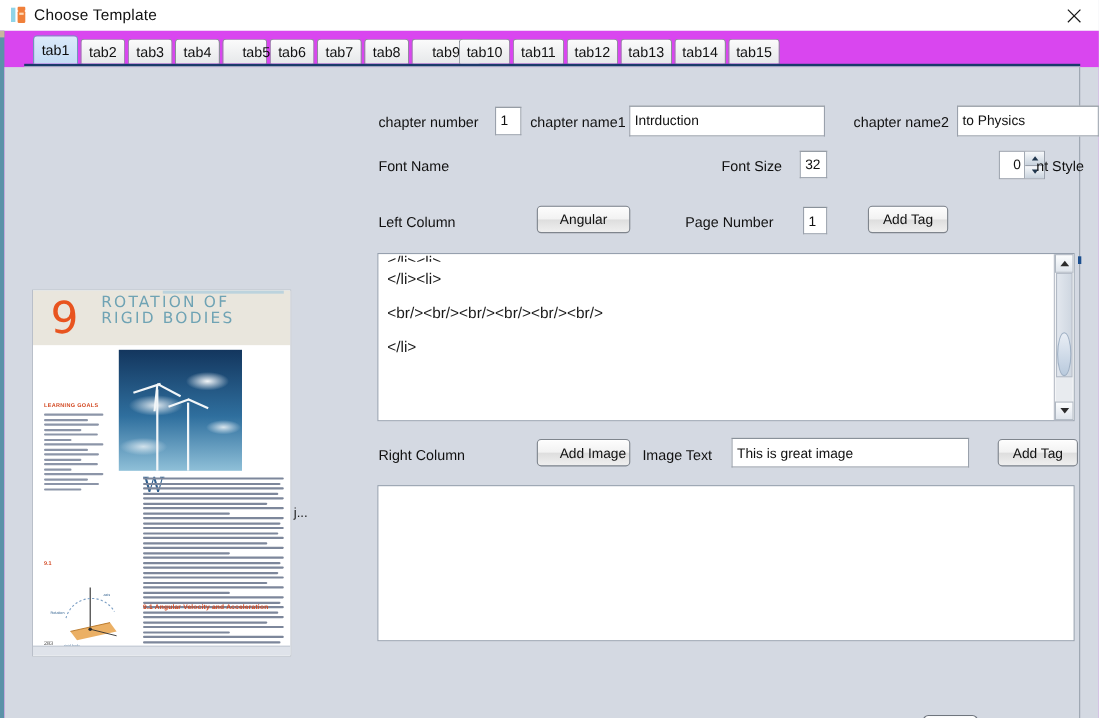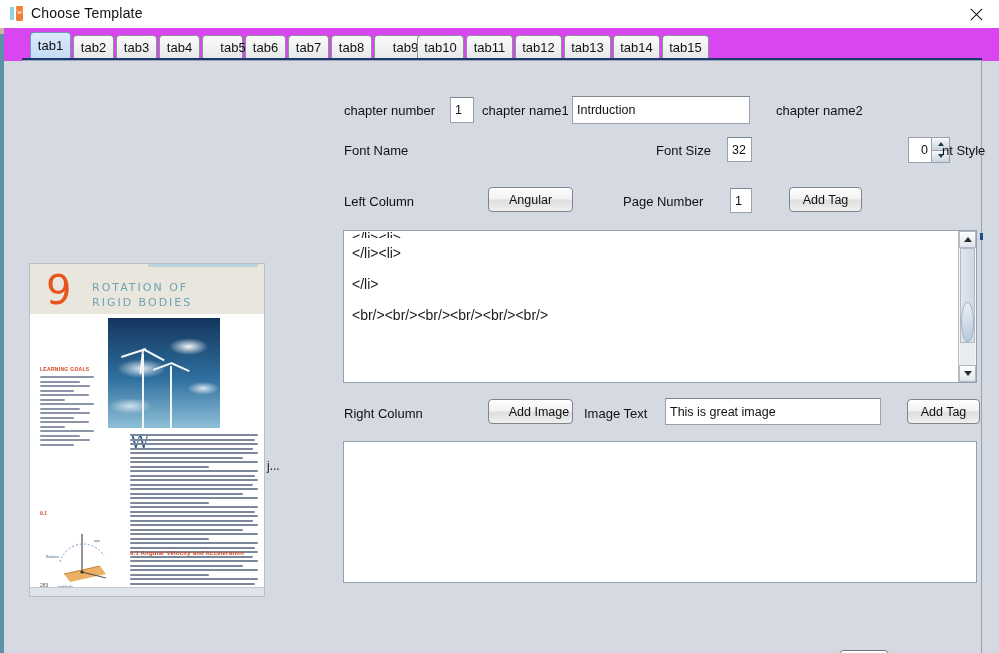--- a/index.html
+++ b/index.html
@@ -151,23 +151,23 @@
   .pv-chapnum {
     position: absolute;
     left: 16px; top: 4px;
     font-family: "DejaVu Sans", sans-serif;
     font-size: 40px;
     color: #e8541f;
     line-height: 44px;
   }
   .pv-title {
     position: absolute;
-    left: 62px; top: 16px;
+    left: 62px; top: 4px;
     font-family: "DejaVu Sans", sans-serif;
-    font-size: 11px;
+    font-size: 14px;
     letter-spacing: 2px;
     color: #6fa3b4;
     line-height: 15px;
   }
   .pv-body {
     position: absolute;
     left: 0; top: 50px;
     width: 234px; height: 282px;
     background: #ffffff;
   }
@@ -626,20 +626,21 @@
         </div>
         <div class="pv-footer"></div>
       </div>
       <div class="preview-ellipsis">j...</div>
 
       <div class="lbl" style="left:340px; top:42px;">chapter number</div>
       <div class="tf" style="left:446px; top:36px; width:24px; height:26px;">1</div>
       <div class="lbl" style="left:478px; top:42px;">chapter name1</div>
       <div class="tf" style="left:568px; top:35px; width:178px; height:28px;">Intrduction</div>
       <div class="lbl" style="left:772px; top:42px;">chapter name2</div>
+      <div class="tf" style="left:866px; top:35px; width:129px; height:28px;">to Physics</div>
 
       <div class="lbl" style="left:340px; top:82px;">Font Name</div>
       <div class="lbl" style="left:652px; top:82px;">Font Size</div>
       <div class="tf" style="left:723px; top:76px; width:25px; height:25px;">32</div>
       <div class="spinner" style="left:904px; top:76px; width:42px; height:26px;">
         <div class="sp-val">0</div>
         <div class="sp-btns">
           <div class="sp-up">
               <i></i>
             </div>
@@ -653,22 +654,22 @@
       <div class="lbl" style="left:340px; top:133px;">Left Column</div>
       <div class="btn" style="left:484px; top:126px; width:85px; height:25px;">Angular</div>
       <div class="lbl" style="left:619px; top:133px;">Page Number</div>
       <div class="tf" style="left:726px; top:127px; width:22px; height:25px;">1</div>
       <div class="btn" style="left:785px; top:126px; width:73px; height:25px;">Add Tag</div>
 
       <div class="ta" style="left:339px; top:169px; width:634px; height:153px;">
         <div class="ta-inner" id="taLines">
             <div class="ta-line clipped">&lt;/li&gt;&lt;li&gt;</div>
             <div class="ta-line">&lt;/li&gt;&lt;li&gt;</div>
+            <div class="ta-line">&lt;br/&gt;&lt;br/&gt;&lt;br/&gt;&lt;br/&gt;&lt;br/&gt;&lt;br/&gt;</div>
             <div class="ta-line">&lt;/li&gt;</div>
-            <div class="ta-line">&lt;br/&gt;&lt;br/&gt;&lt;br/&gt;&lt;br/&gt;&lt;br/&gt;&lt;br/&gt;</div>
           </div>
         <div class="vscroll">
           <div class="vs-arrow vs-up">
               <i></i>
             </div>
           <div class="vs-track">
             <div class="vs-thumb">
               <div class="vs-thumb-round"></div>
             </div>
           </div>

